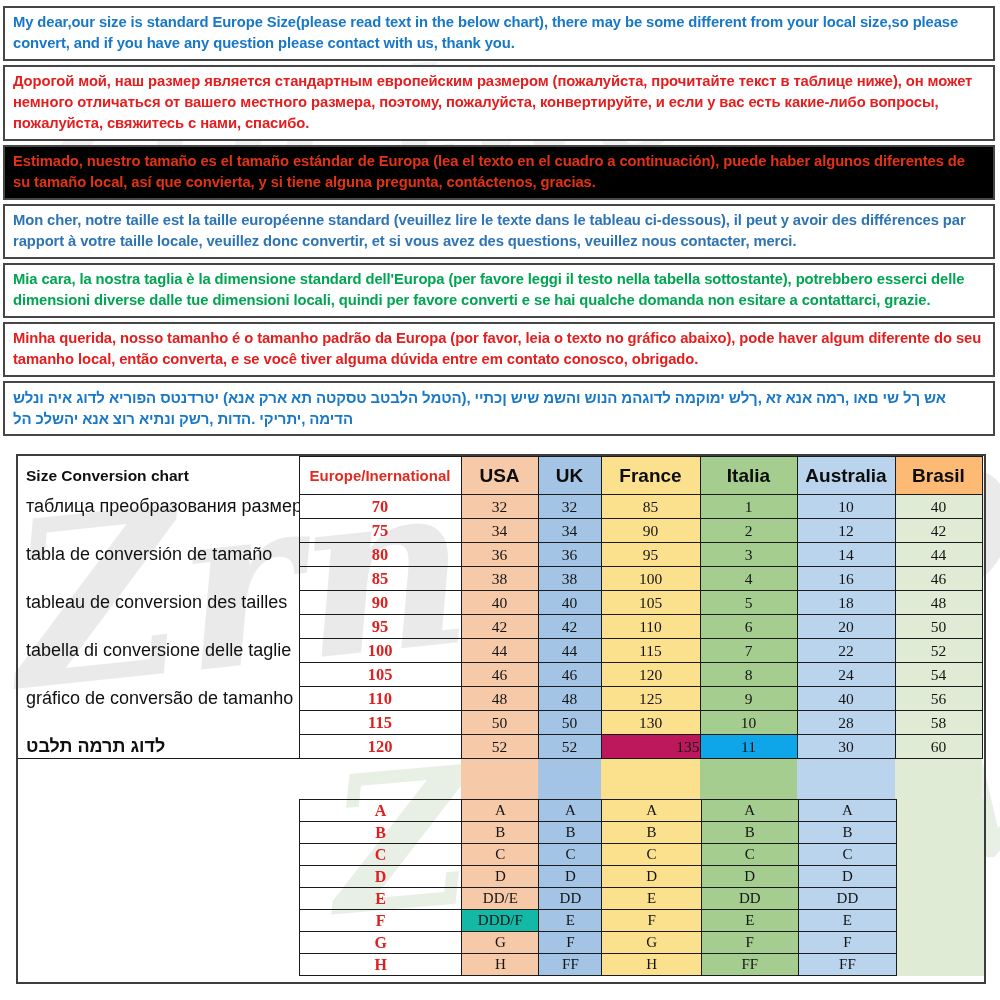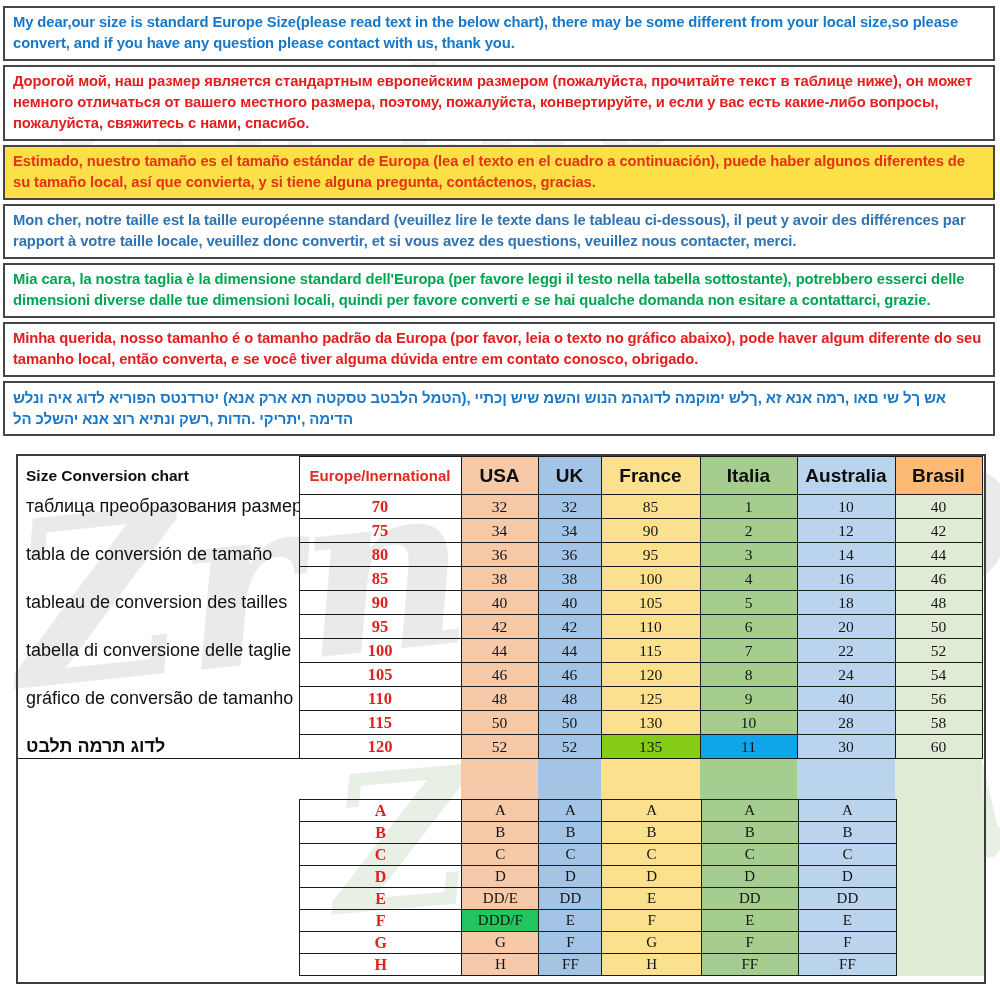--- a/index.html
+++ b/index.html
@@ -54,21 +54,21 @@
 <body>
 
 <div class="page">
   <div class="wm wm1">Zrn-two</div>
   <div class="wm wm2">Zrn-two</div>
   <div class="wm wm3">Zrn-two</div>
 
   <section class="paras" id="paras">
       <div class="pbox" style="background: rgb(255, 255, 255); color: rgb(24, 120, 200);">My dear,our size is standard Europe Size(please read text in the below chart), there may be some different from your local size,so please convert, and if you have any question please contact with us, thank you.</div>
       <div class="pbox" style="background: rgb(255, 255, 255); color: rgb(228, 30, 30);">Дорогой мой, наш размер является стандартным европейским размером (пожалуйста, прочитайте текст в таблице ниже), он может немного отличаться от вашего местного размера, поэтому, пожалуйста, конвертируйте, и если у вас есть какие-либо вопросы, пожалуйста, свяжитесь с нами, спасибо.</div>
-      <div class="pbox" style="background: #fde047; color: rgb(228, 50, 20);">Estimado, nuestro tamaño es el tamaño estándar de Europa (lea el texto en el cuadro a continuación), puede haber algunos diferentes de su tamaño local, así que convierta, y si tiene alguna pregunta, contáctenos, gracias.</div>
+      <div class="pbox" style="background: #000000; color: rgb(228, 50, 20);">Estimado, nuestro tamaño es el tamaño estándar de Europa (lea el texto en el cuadro a continuación), puede haber algunos diferentes de su tamaño local, así que convierta, y si tiene alguna pregunta, contáctenos, gracias.</div>
       <div class="pbox" style="background: rgb(255, 255, 255); color: rgb(46, 116, 181);">Mon cher, notre taille est la taille européenne standard (veuillez lire le texte dans le tableau ci-dessous), il peut y avoir des différences par rapport à votre taille locale, veuillez donc convertir, et si vous avez des questions, veuillez nous contacter, merci.</div>
       <div class="pbox" style="background: rgb(255, 255, 255); color: rgb(0, 165, 81);">Mia cara, la nostra taglia è la dimensione standard dell'Europa (per favore leggi il testo nella tabella sottostante), potrebbero esserci delle dimensioni diverse dalle tue dimensioni locali, quindi per favore converti e se hai qualche domanda non esitare a contattarci, grazie.</div>
       <div class="pbox" style="background: rgb(255, 255, 255); color: rgb(228, 30, 30);">Minha querida, nosso tamanho é o tamanho padrão da Europa (por favor, leia o texto no gráfico abaixo), pode haver algum diferente do seu tamanho local, então converta, e se você tiver alguma dúvida entre em contato conosco, obrigado.</div>
       <div class="pbox rtl" style="background: rgb(255, 255, 255); color: rgb(24, 120, 200);">אש ךל שי םאו ,רמה אנא זא ,ךלש ימוקמה לדוגהמ הנוש והשמ שיש ןכתיי ,(הטמל הלבטב טסקטה תא ארק אנא) יטרדנטס הפוריא לדוג איה ונלש הדימה ,יתריקי .הדות ,רשק ונתיא רוצ אנא יהשלכ הל</div>
     </section>
 
   <section class="chart-area">
     <div class="outer" id="chart-outer">
         <table class="main-tbl">
           <colgroup>
@@ -190,21 +190,21 @@
               <td class="cell" style="background: rgb(251, 224, 141);">130</td>
               <td class="cell" style="background: rgb(166, 205, 144);">10</td>
               <td class="cell" style="background: rgb(186, 212, 237);">28</td>
               <td class="cell" style="background: rgb(223, 235, 213);">58</td>
             </tr>
             <tr>
               <td class="side bb he">לדוג תרמה תלבט</td>
               <td class="eur">120</td>
               <td class="cell" style="background: rgb(246, 201, 168);">52</td>
               <td class="cell" style="background: rgb(163, 196, 229);">52</td>
-              <td class="cell" style="background: #84cc16;">135</td>
+              <td class="cell" style="background: #be185d; text-align: right;">135</td>
               <td class="cell" style="background: #0ea5e9;">11</td>
               <td class="cell" style="background: rgb(186, 212, 237);">30</td>
               <td class="cell" style="background: rgb(223, 235, 213);">60</td>
             </tr>
           </tbody>
         </table>
         <div class="gap">
           <div class="sp"></div>
           <div class="strip" style="width: 77px; background: rgb(246, 201, 168);"></div>
           <div class="strip" style="width: 63px; background: rgb(163, 196, 229);"></div>
@@ -260,21 +260,21 @@
               <tr>
                 <td class="eur">E</td>
                 <td class="cell" style="background: rgb(246, 201, 168);">DD/E</td>
                 <td class="cell" style="background: rgb(163, 196, 229);">DD</td>
                 <td class="cell" style="background: rgb(251, 224, 141);">E</td>
                 <td class="cell" style="background: rgb(166, 205, 144);">DD</td>
                 <td class="cell" style="background: rgb(186, 212, 237);">DD</td>
               </tr>
               <tr>
                 <td class="eur">F</td>
-                <td class="cell" style="background: #22c55e; margin-top: 44px;">DDD/F</td>
+                <td class="cell" style="background: #14b8a6; margin-top: 44px;">DDD/F</td>
                 <td class="cell" style="background: rgb(163, 196, 229);">E</td>
                 <td class="cell" style="background: rgb(251, 224, 141);">F</td>
                 <td class="cell" style="background: rgb(166, 205, 144);">E</td>
                 <td class="cell" style="background: rgb(186, 212, 237);">E</td>
               </tr>
               <tr>
                 <td class="eur">G</td>
                 <td class="cell" style="background: rgb(246, 201, 168);">G</td>
                 <td class="cell" style="background: rgb(163, 196, 229);">F</td>
                 <td class="cell" style="background: rgb(251, 224, 141);">G</td>

